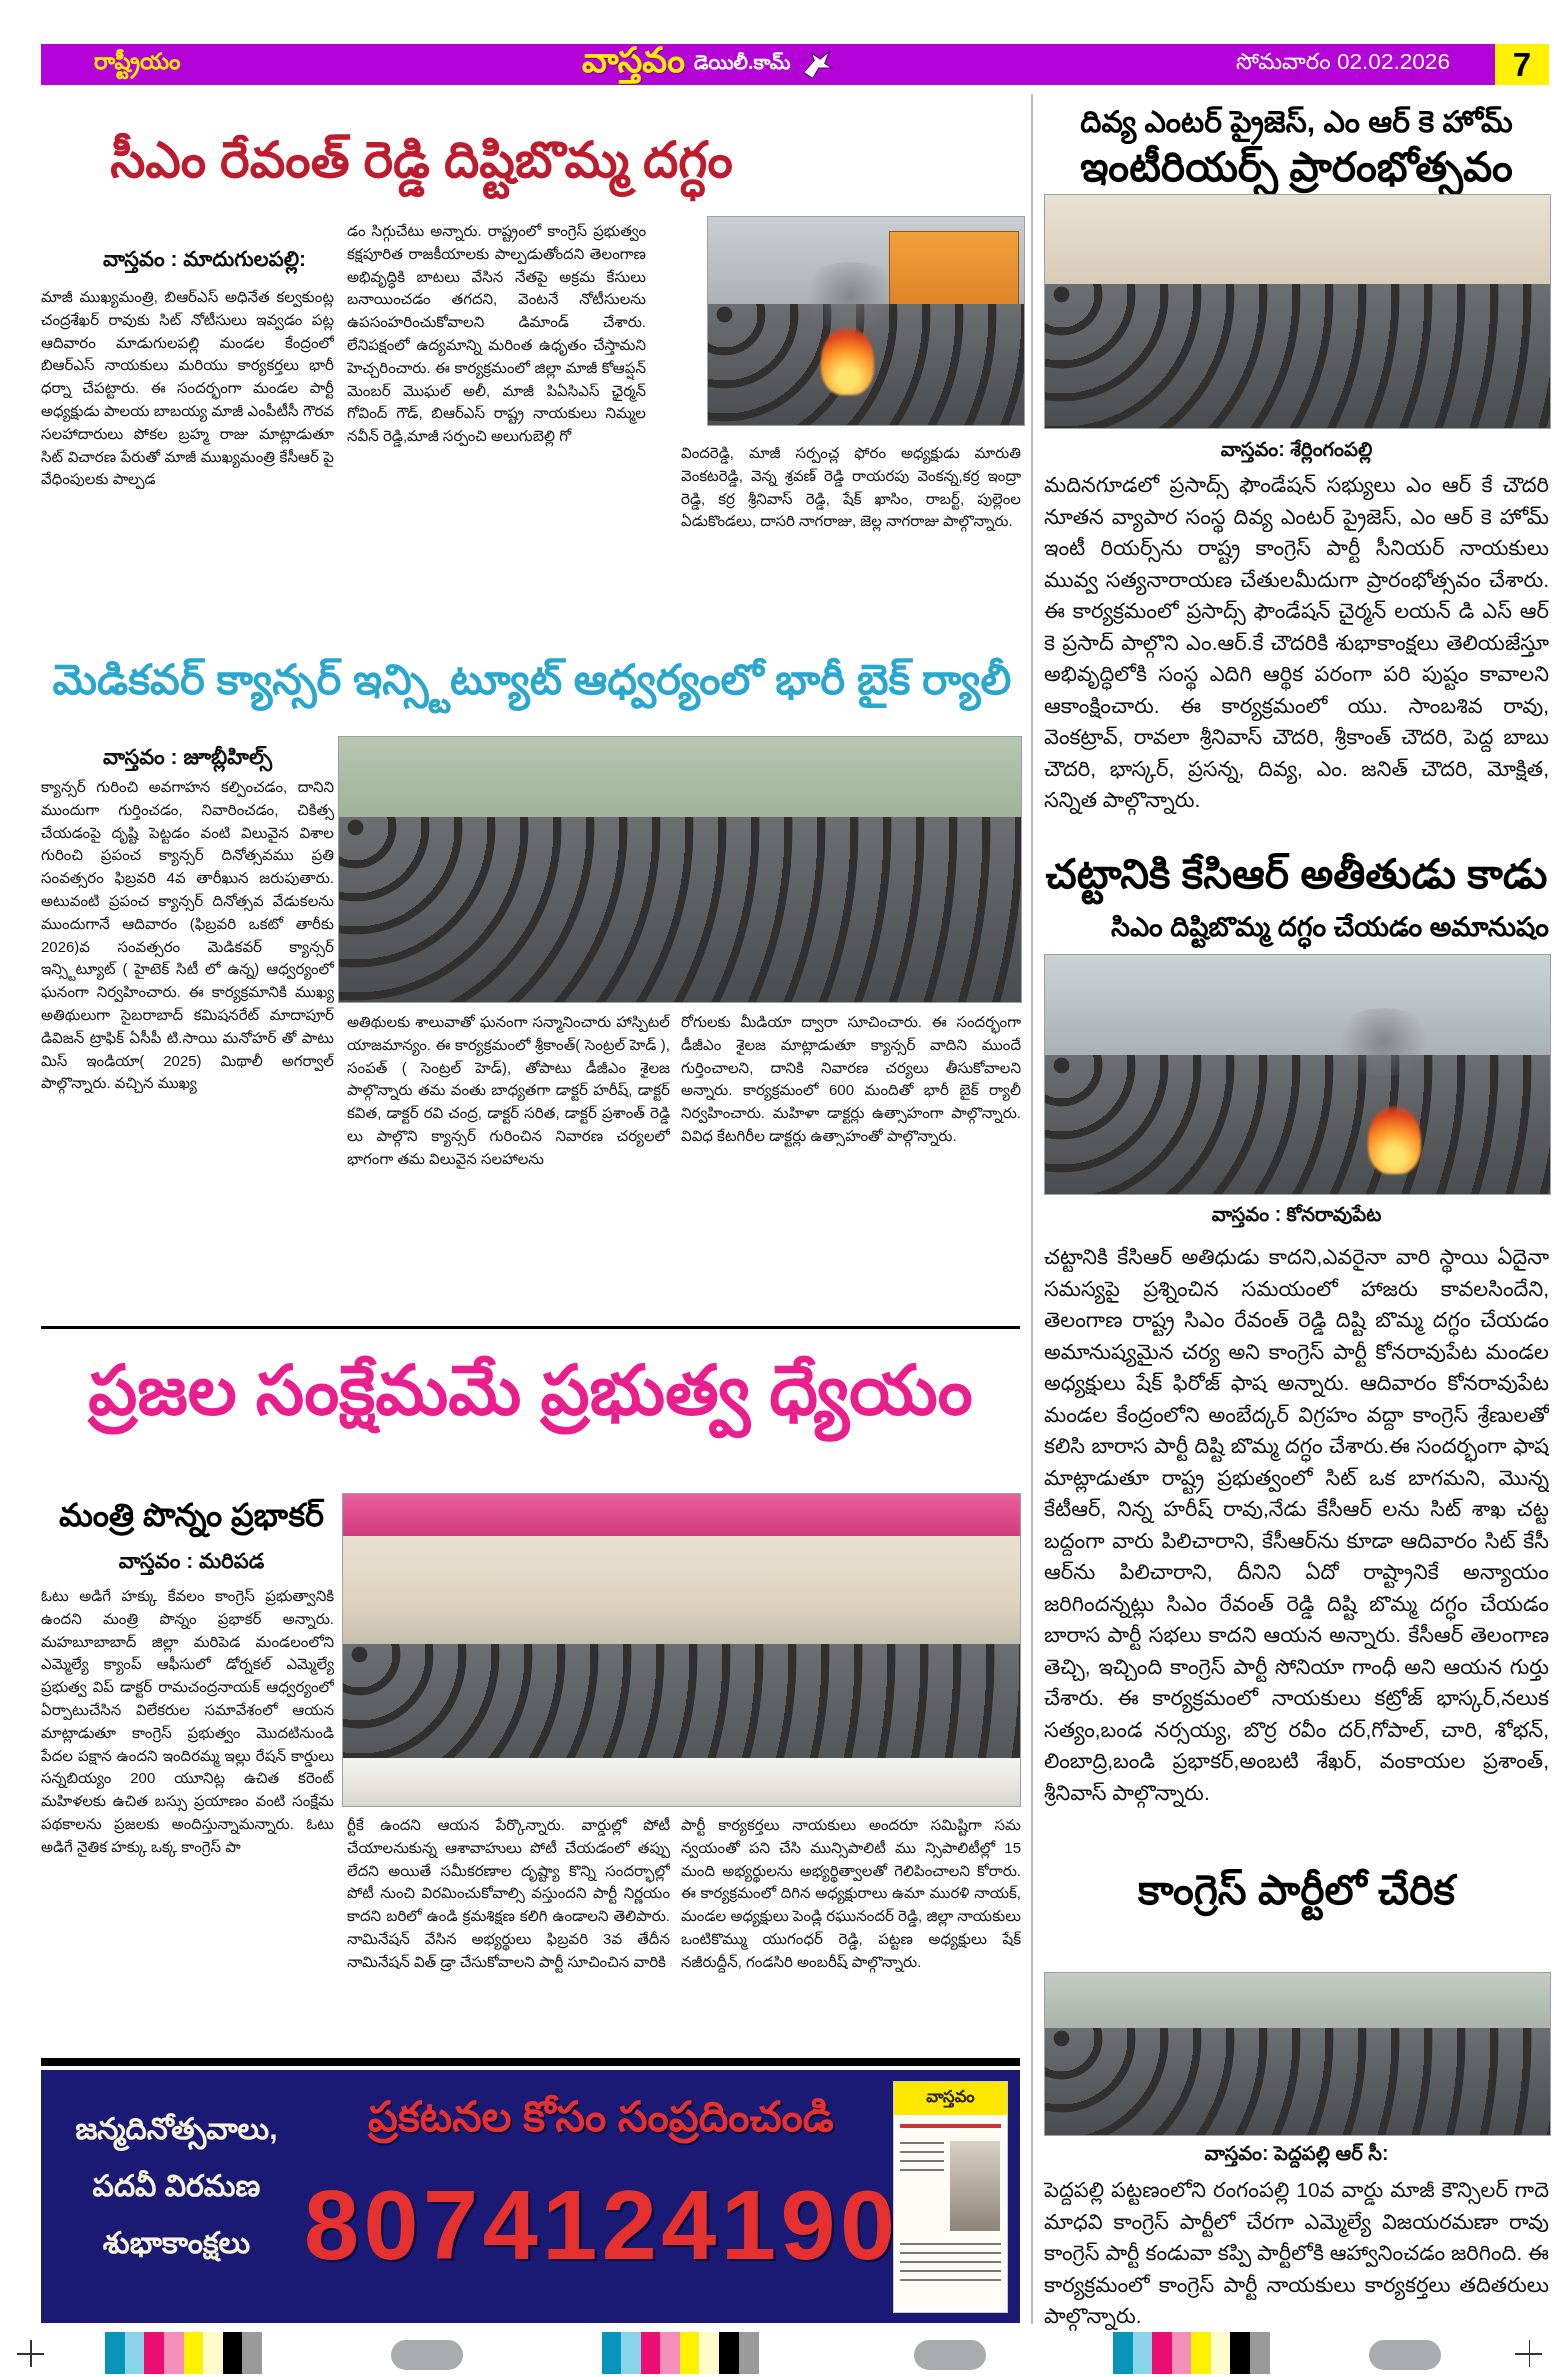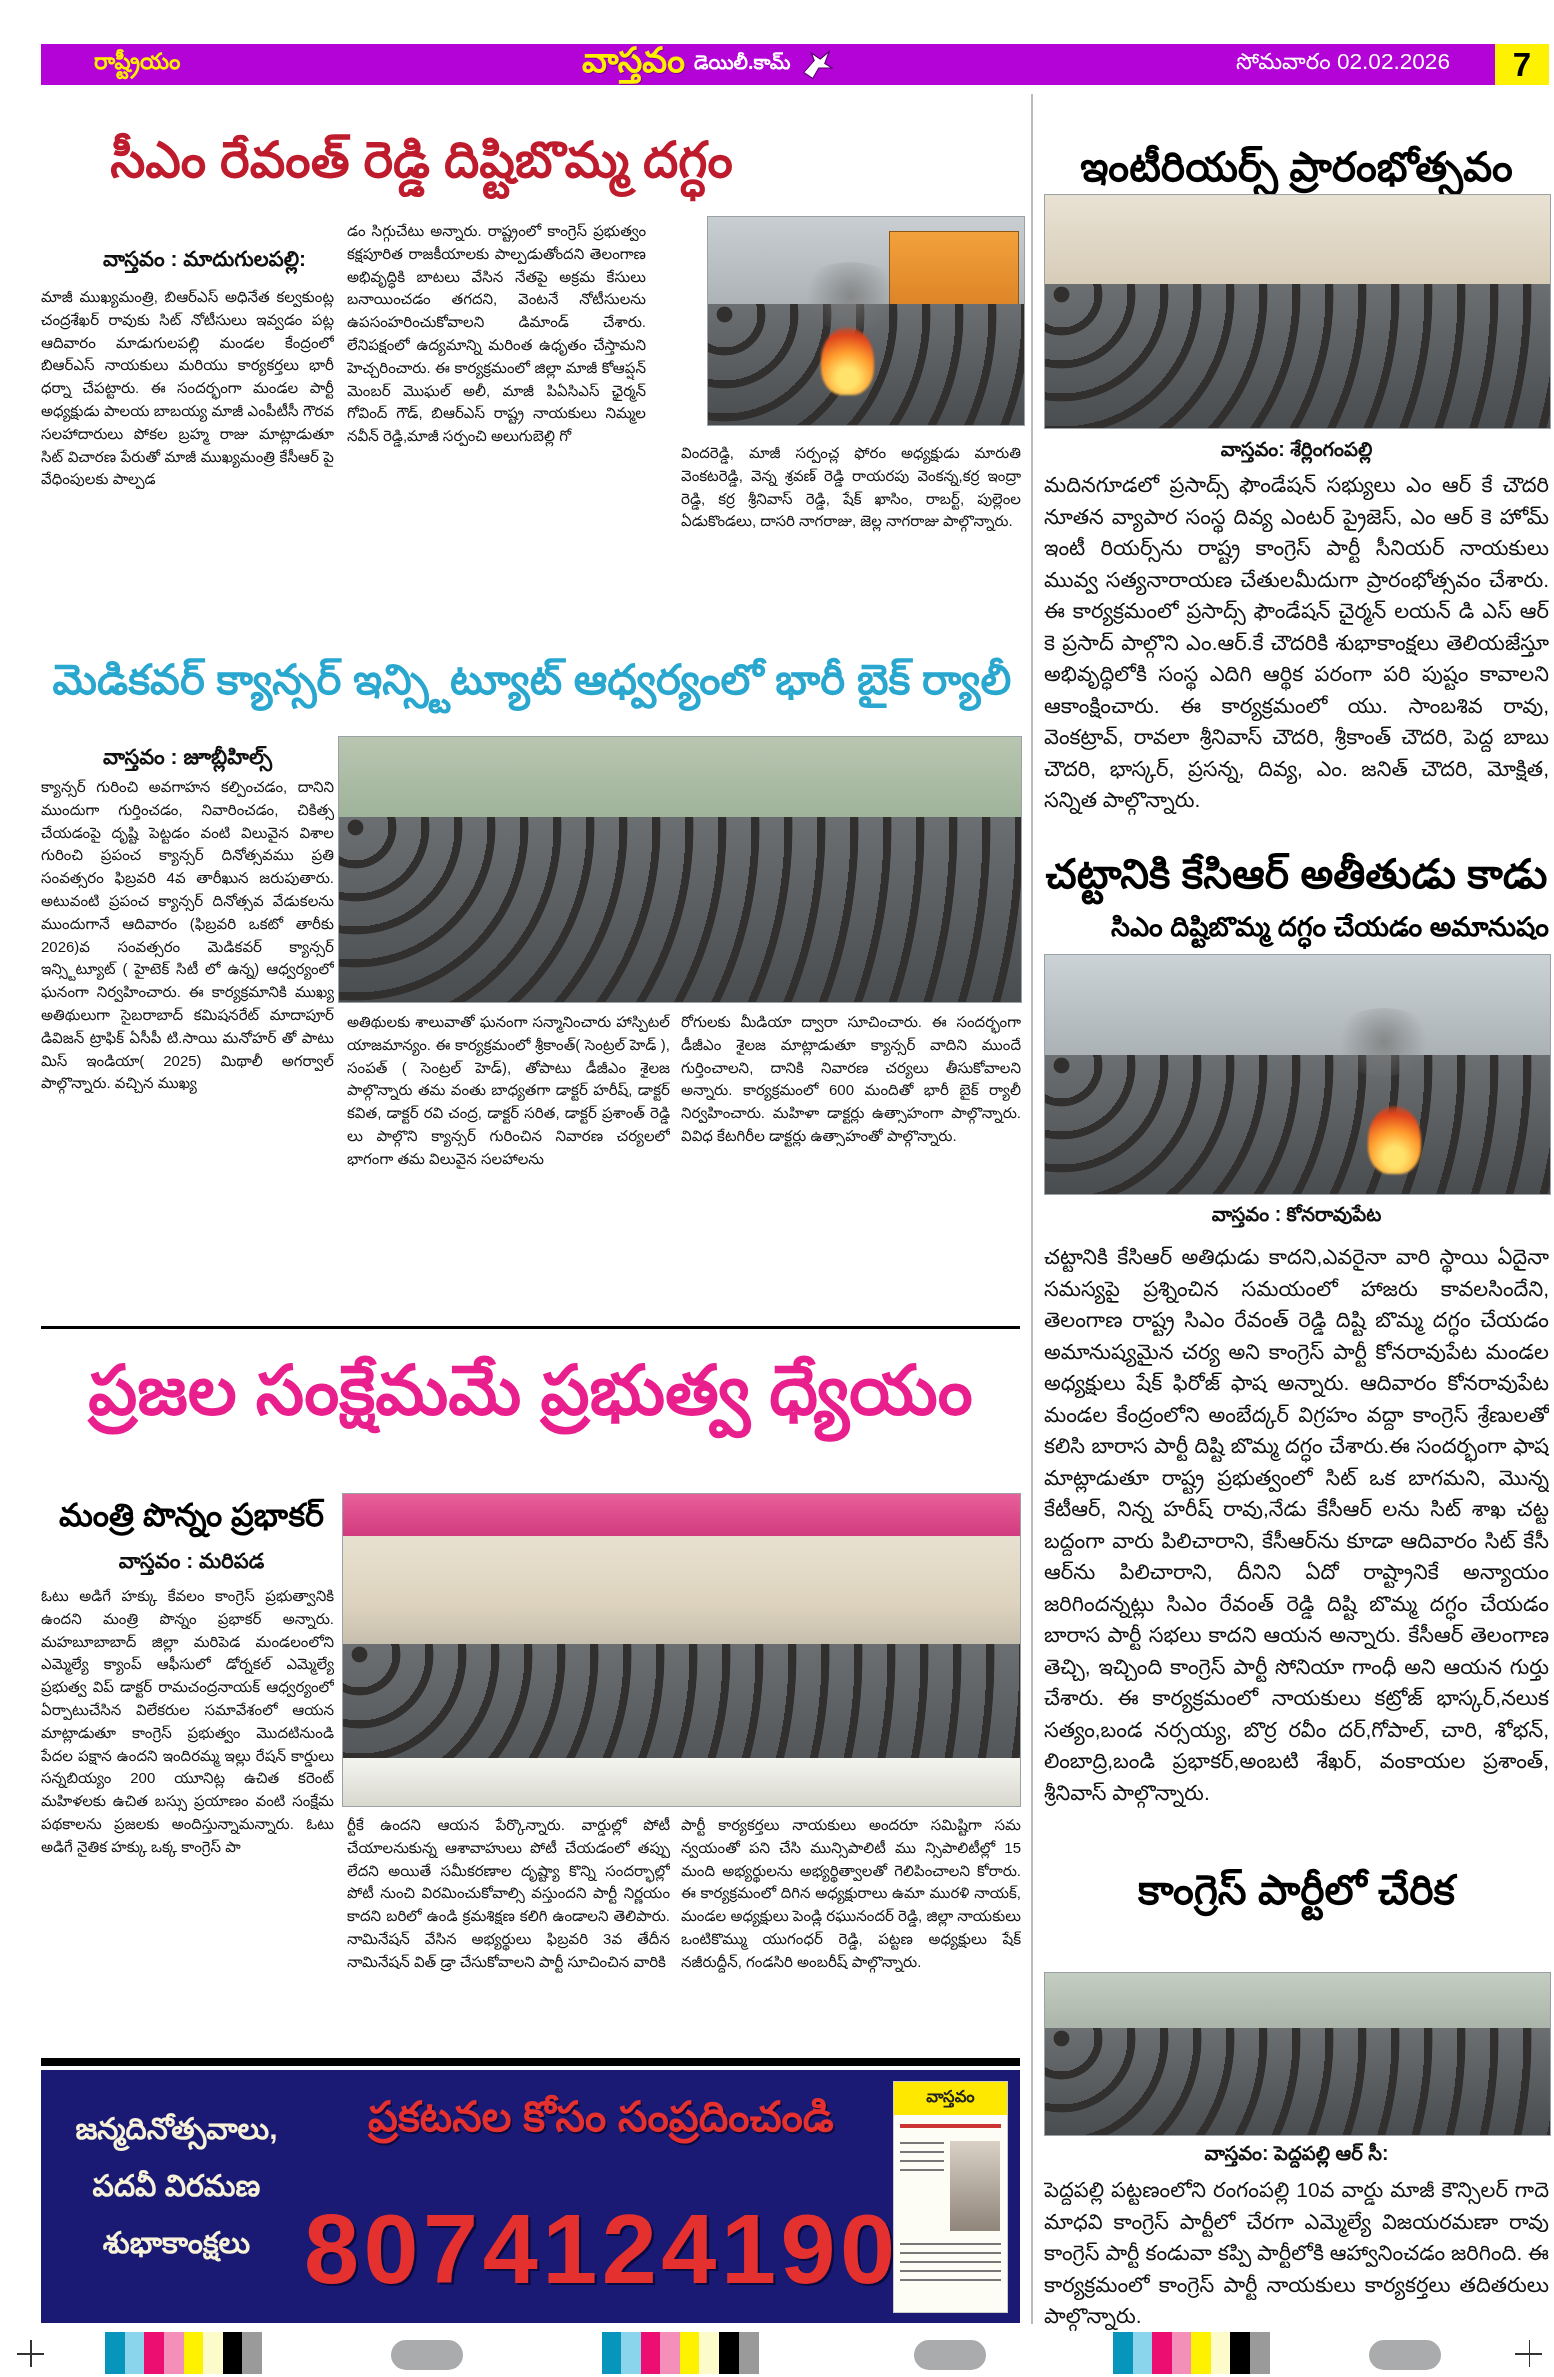--- a/index.html
+++ b/index.html
@@ -138,39 +138,40 @@
   <div class="abs bodytxt" style="left:681px;top:1814px;width:340px;height:220px;">పార్టీ కార్యకర్తలు నాయకులు అందరూ సమిష్టిగా సమ న్వయంతో పని చేసి మున్సిపాలిటీ ము న్సిపాలిటీల్లో 15 మంది అభ్యర్థులను అభ్యర్థిత్వాలతో గెలిపించాలని కోరారు. ఈ కార్యక్రమంలో దిగిన అధ్యక్షురాలు ఉమా మురళి నాయక్, మండల అధ్యక్షులు పెండ్లి రఘునందర్ రెడ్డి, జిల్లా నాయకులు ఒంటికొమ్ము యుగంధర్ రెడ్డి, పట్టణ అధ్యక్షులు షేక్ నజీరుద్దీన్, గండసిరి అంబరీష్ పాల్గొన్నారు.</div>
 
   <div class="abs rule-h" style="left:41px;top:2058px;width:979px;height:7.5px;"></div>
   <div class="abs adbox" style="left:41px;top:2070px;width:979px;height:253px;">
     <div class="abs ad-title" style="left:263px;top:22.6px;width:594px;">ప్రకటనల కోసం సంప్రదించండి</div>
     <div class="abs ad-left" style="left:15px;top:30px;width:241px;">
       <div>జన్మదినోత్సవాలు,</div>
       <div>పదవీ విరమణ</div>
       <div>శుభాకాంక్షలు</div>
     </div>
-    <div class="abs ad-phone" style="left:263px;top:98px;width:594px;margin-top:24px;">8074124190</div>
+    <div class="abs ad-phone" style="left:263px;top:98px;width:594px;">8074124190</div>
     <div class="ad-thumb" style="right:12px;top:10.5px;width:113px;height:230px;">
       <div class="th-head">
         <span class="th-title">వాస్తవం</span>
       </div>
       <div class="th-line" style="top:42px;"></div>
       <div class="th-photo" style="left:56px;top:59px;width:50px;height:90px;"></div>
       <div class="th-txt" style="top:60px;width:44px;"></div>
       <div class="th-txt" style="top:69px;width:44px;"></div>
       <div class="th-txt" style="top:78px;width:44px;"></div>
       <div class="th-txt" style="top:87px;width:44px;"></div>
       <div class="th-txt" style="top:161px;"></div>
       <div class="th-txt" style="top:170px;"></div>
       <div class="th-txt" style="top:179px;"></div>
       <div class="th-txt" style="top:188px;"></div>
       <div class="th-txt" style="top:197px;"></div>
     </div>
   </div>
 
+  <div class="abs hl-black-sm" style="left:1044px;top:105px;width:505px;">దివ్య ఎంటర్ ప్రైజెస్, ఎం ఆర్ కె హోమ్</div>
   <div class="abs hl-black-lg" style="left:1044px;top:144px;width:505px;">ఇంటీరియర్స్ ప్రారంభోత్సవం</div>
 
   <div class="abs photo" style="left:1044px;top:194px;width:505px;height:233px;background:linear-gradient(#e9e2d4 0%,#d6cbb6 40%,#a29a8c 100%);">
     <div class="crowd" style="height:62%;"></div>
   </div>
   <div class="abs caption" style="left:1044px;top:438px;width:505px;">వాస్తవం: శేర్లింగంపల్లి</div>
   <div class="abs bodytxt-r" style="left:1044px;top:469px;width:505px;height:360px;">మదినగూడలో ప్రసాద్స్ ఫౌండేషన్ సభ్యులు ఎం ఆర్ కే చౌదరి నూతన వ్యాపార సంస్థ దివ్య ఎంటర్ ప్రైజెస్, ఎం ఆర్ కె హోమ్ ఇంటీ రియర్స్‌ను రాష్ట్ర కాంగ్రెస్ పార్టీ సీనియర్ నాయకులు మువ్వ సత్యనారాయణ చేతులమీదుగా ప్రారంభోత్సవం చేశారు. ఈ కార్యక్రమంలో ప్రసాద్స్ ఫౌండేషన్ చైర్మన్ లయన్ డి ఎస్ ఆర్ కె ప్రసాద్ పాల్గొని ఎం.ఆర్.కే చౌదరికి శుభాకాంక్షలు తెలియజేస్తూ అభివృద్ధిలోకి సంస్థ ఎదిగి ఆర్థిక పరంగా పరి పుష్టం కావాలని ఆకాంక్షించారు. ఈ కార్యక్రమంలో యు. సాంబశివ రావు, వెంకట్రావ్, రావలా శ్రీనివాస్ చౌదరి, శ్రీకాంత్ చౌదరి, పెద్ద బాబు చౌదరి, భాస్కర్, ప్రసన్న, దివ్య, ఎం. జనిత్ చౌదరి, మోక్షిత, సన్నిత పాల్గొన్నారు.</div>
 
   <div class="abs hl-black-lg" style="left:1044px;top:851px;width:505px;">చట్టానికి కేసిఆర్ అతీతుడు కాడు</div>
   <div class="abs subhead" style="left:1044px;top:912px;width:505px;text-align:right;">సిఎం దిష్టిబొమ్మ దగ్ధం చేయడం అమానుషం</div>

